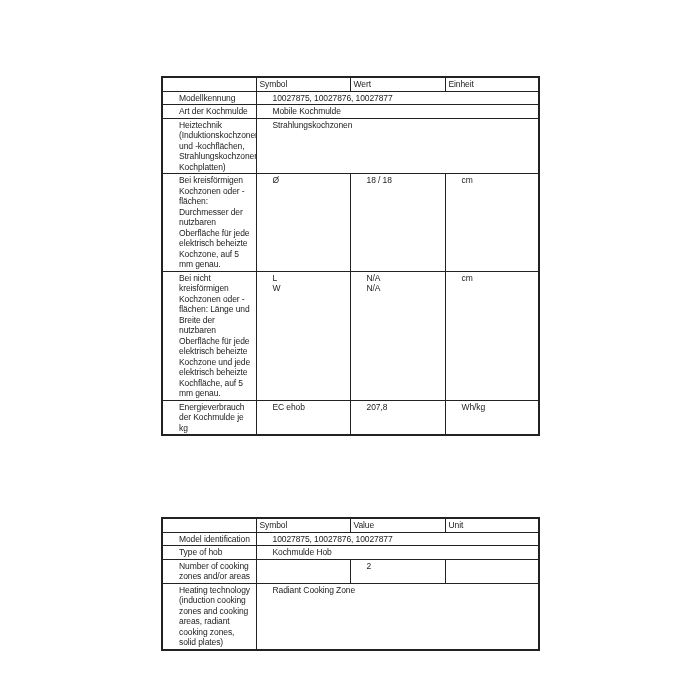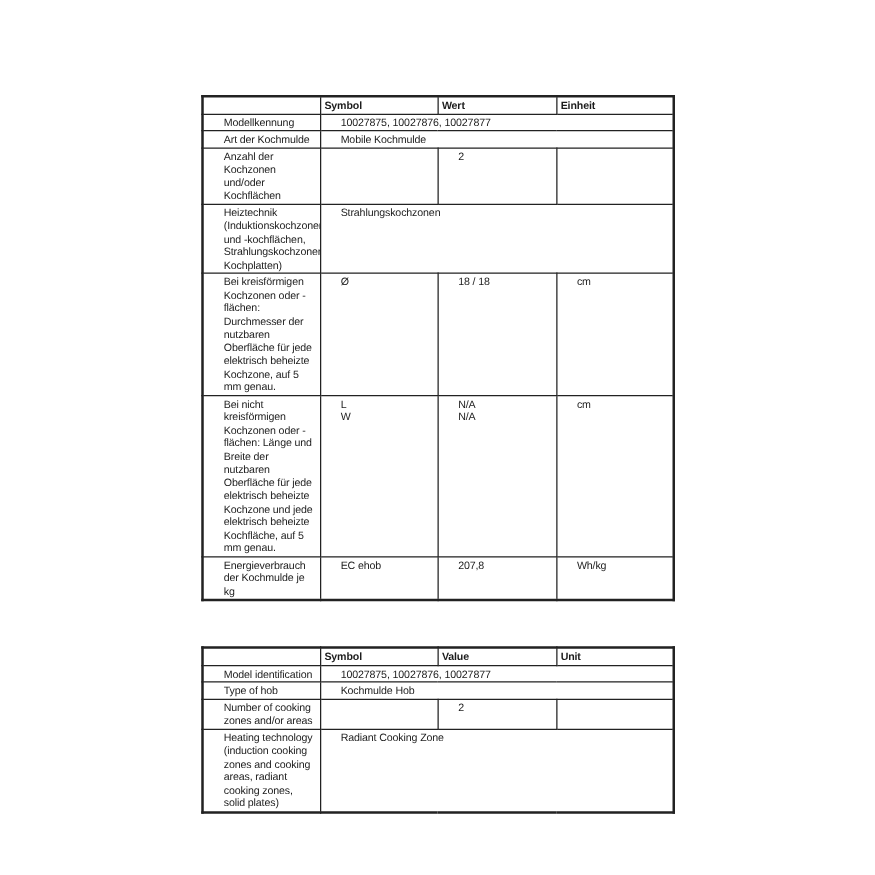--- a/index.html
+++ b/index.html
@@ -25,21 +25,21 @@
   }
   #de-table { top: 76px; }
   #en-table { top: 517px; }
   table.spec th, table.spec td {
     border: 1px solid #222222;
     vertical-align: top;
     text-align: left;
     padding: 1px 2px 1px 3px;
     overflow: hidden;
   }
-  table.spec th { font-weight: bold; }
+  table.spec th { font-weight: normal; }
   table.spec td { font-weight: normal; padding-left: 16px; }
   td.label { font-weight: bold; }
   td.bb-hidden { border-bottom-style: hidden; margin-left: 16px; }
   
   tr.h13 { height: 13px; }
   tr.h12 { height: 12px; }
   tr.h25 { height: 25px; }
   tr.h52 { height: 52px; }
   tr.h89 { height: 94px; }
   tr.h122 { height: 122px; }
@@ -67,26 +67,20 @@
       <th>Wert</th>
       <th>Einheit</th>
     </tr>
     <tr class="h12">
       <td class="label">Modellkennung</td>
       <td colspan="3" class="bb-hidden">10027875, 10027876, 10027877</td>
     </tr>
     <tr class="h13">
       <td class="label">Art der Kochmulde</td>
       <td colspan="3">Mobile Kochmulde</td>
-    </tr>
-    <tr class="h25">
-      <td class="label">Anzahl der Kochzonen und/oder Kochflächen</td>
-      <td></td>
-      <td>2</td>
-      <td></td>
     </tr>
     <tr class="h52">
       <td class="label">Heiztechnik (Induktionskochzonen und -kochflächen, Strahlungskochzonen, Kochplatten)</td>
       <td colspan="3">Strahlungskochzonen</td>
     </tr>
     <tr class="h89">
       <td class="label">Bei kreisförmigen Kochzonen oder - flächen: Durchmesser der nutzbaren Oberfläche für jede elektrisch beheizte Kochzone, auf 5 mm genau.</td>
       <td>Ø</td>
       <td>18 / 18</td>
       <td>cm</td>

